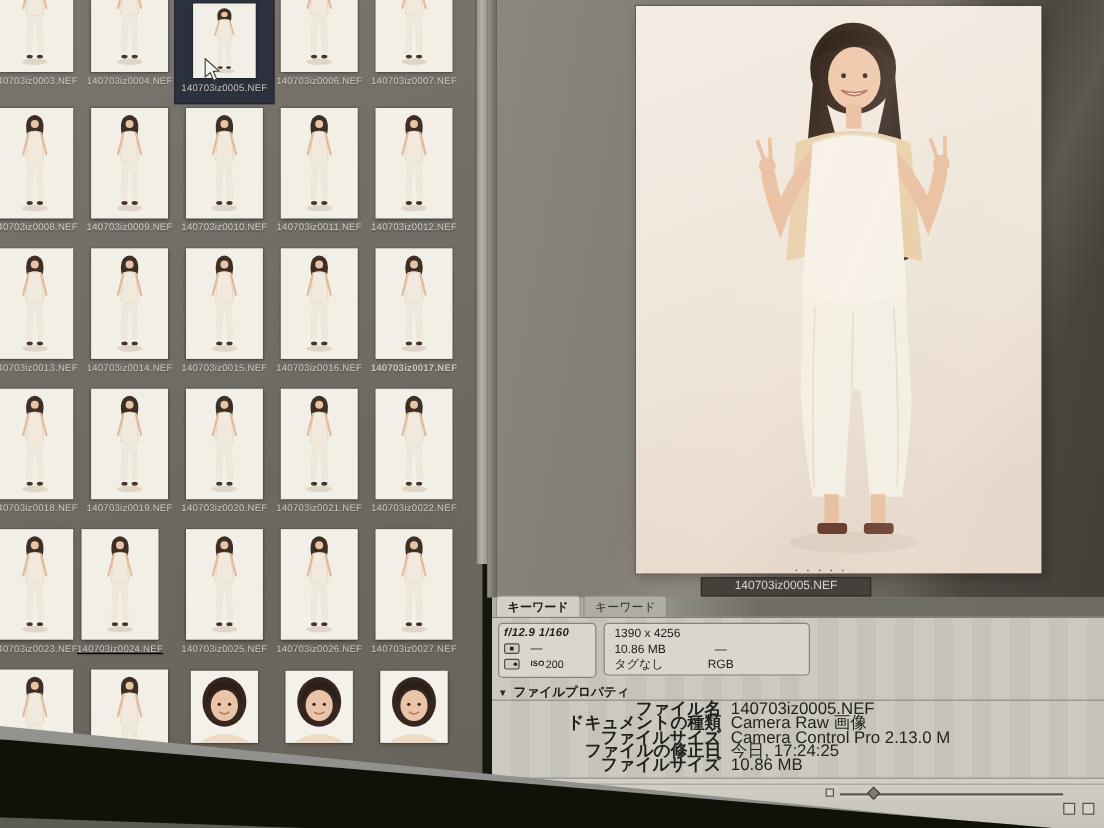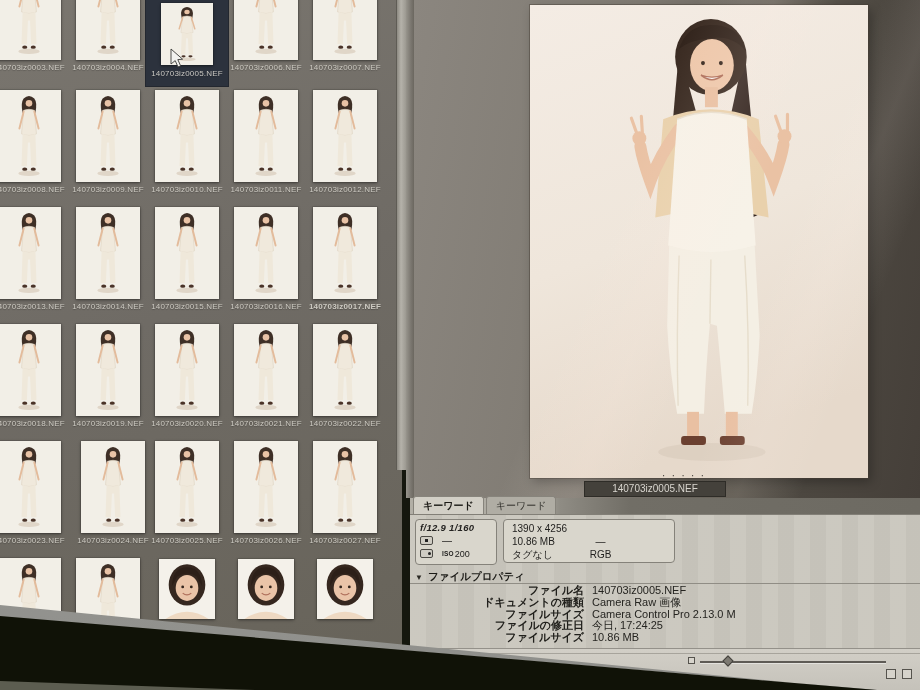--- a/index.html
+++ b/index.html
@@ -63,21 +63,21 @@
     background:#cfccc3;position:relative;margin-right:9px;}
   .mini-cam::after{content:"";position:absolute;left:4px;top:2px;width:3px;height:3px;background:#222;}
   .mini-cam.v2::after{left:7px;border-radius:50%;}
   .iso-lab{font-size:6.5px;font-weight:bold;letter-spacing:.2px;margin-right:1px;}
   .dash-val{font-size:10px;}
   .spread{display:inline-block;}
   .sp1{margin-left:38px;} .sp2{margin-left:34px;}
   .section-header{height:14px;margin-top:1px;padding:1px 5px 0;font-size:10.5px;font-weight:bold;
     color:#1b1a16;border-bottom:1px solid #908d85;display:flex;align-items:center;}
   .tri{font-size:8px;margin-right:5px;color:#2a2923;}
-  .props{padding:1px 4px 0 0;font-size:11px;}
+  .props{padding:1px 4px 0 0;font-size:14px;margin-left:17px;}
   .prow{display:flex;line-height:11.8px;white-space:nowrap;}
   .plabel{width:182px;text-align:right;font-weight:bold;padding-right:8px;color:#21201c;flex:none;}
   .pvalue{color:#252420;}
 
   
   .status-bar{position:absolute;left:402px;top:648px;width:518px;height:42px;z-index:11;
     background:linear-gradient(180deg,#d2cfc7,#c5c2ba);border-top:1px solid #94918a;}
   .sb-line{position:absolute;left:0;top:4px;width:100%;height:1px;background:#a7a49c;}
   .mini-icon{position:absolute;left:286px;top:8px;width:7px;height:7px;border:1px solid #55534d;background:#d8d5cd;}
   .slider{position:absolute;left:298px;top:3px;width:186px;height:18px;}
@@ -439,21 +439,21 @@
 <circle cx="30" cy="12.5" r="3.1" fill="#e9c3a6"></circle>
 <path d="M25 19 Q30 17 35 19 L37 41 Q30 44 23 41 Z" fill="#f0e9dc" stroke="#ded3c2" stroke-width="0.6"></path>
 <path d="M25 20 L21 36 M35 20 L39 36" stroke="#e3bb9b" stroke-width="1.8" stroke-linecap="round"></path>
 <path d="M24 41 L23 71 L28 71 L29 49 L31 49 L32 71 L37 71 L36 41 Q30 44 24 41Z" fill="#efe8da"></path>
 <ellipse cx="26" cy="74" rx="2.4" ry="1.5" fill="#4a3328"></ellipse>
 <ellipse cx="34" cy="74" rx="2.4" ry="1.5" fill="#4a3328"></ellipse>
 </svg>
             </div>
             <div class="tlabel">140703iz0023.NEF</div>
           </div>
-          <div class="cell" style="top: 441px; left: 76px; width: 74px;">
+          <div class="cell" style="top: 441px; left: 63px; width: 74px; text-decoration: underline;">
             <div class="timg body">
               <svg viewBox="0 0 60 86" preserveAspectRatio="none">
 <rect width="60" height="86" fill="#f2efe7"></rect>
 <ellipse cx="30" cy="78" rx="10" ry="2.5" fill="#e0d6c8"></ellipse>
 <path d="M25 8 Q30 3 35 8 Q38 12 36 21 L33 31 Q30 33 27 31 L24 21 Q22 12 25 8Z" fill="#3e2f26"></path>
 <circle cx="30" cy="12.5" r="3.1" fill="#e9c3a6"></circle>
 <path d="M25 19 Q30 17 35 19 L37 41 Q30 44 23 41 Z" fill="#f0e9dc" stroke="#ded3c2" stroke-width="0.6"></path>
 <path d="M25 20 L21 36 M35 20 L39 36" stroke="#e3bb9b" stroke-width="1.8" stroke-linecap="round"></path>
 <path d="M24 41 L23 71 L28 71 L29 49 L31 49 L32 71 L37 71 L36 41 Q30 44 24 41Z" fill="#efe8da"></path>
 <ellipse cx="26" cy="74" rx="2.4" ry="1.5" fill="#4a3328"></ellipse>

